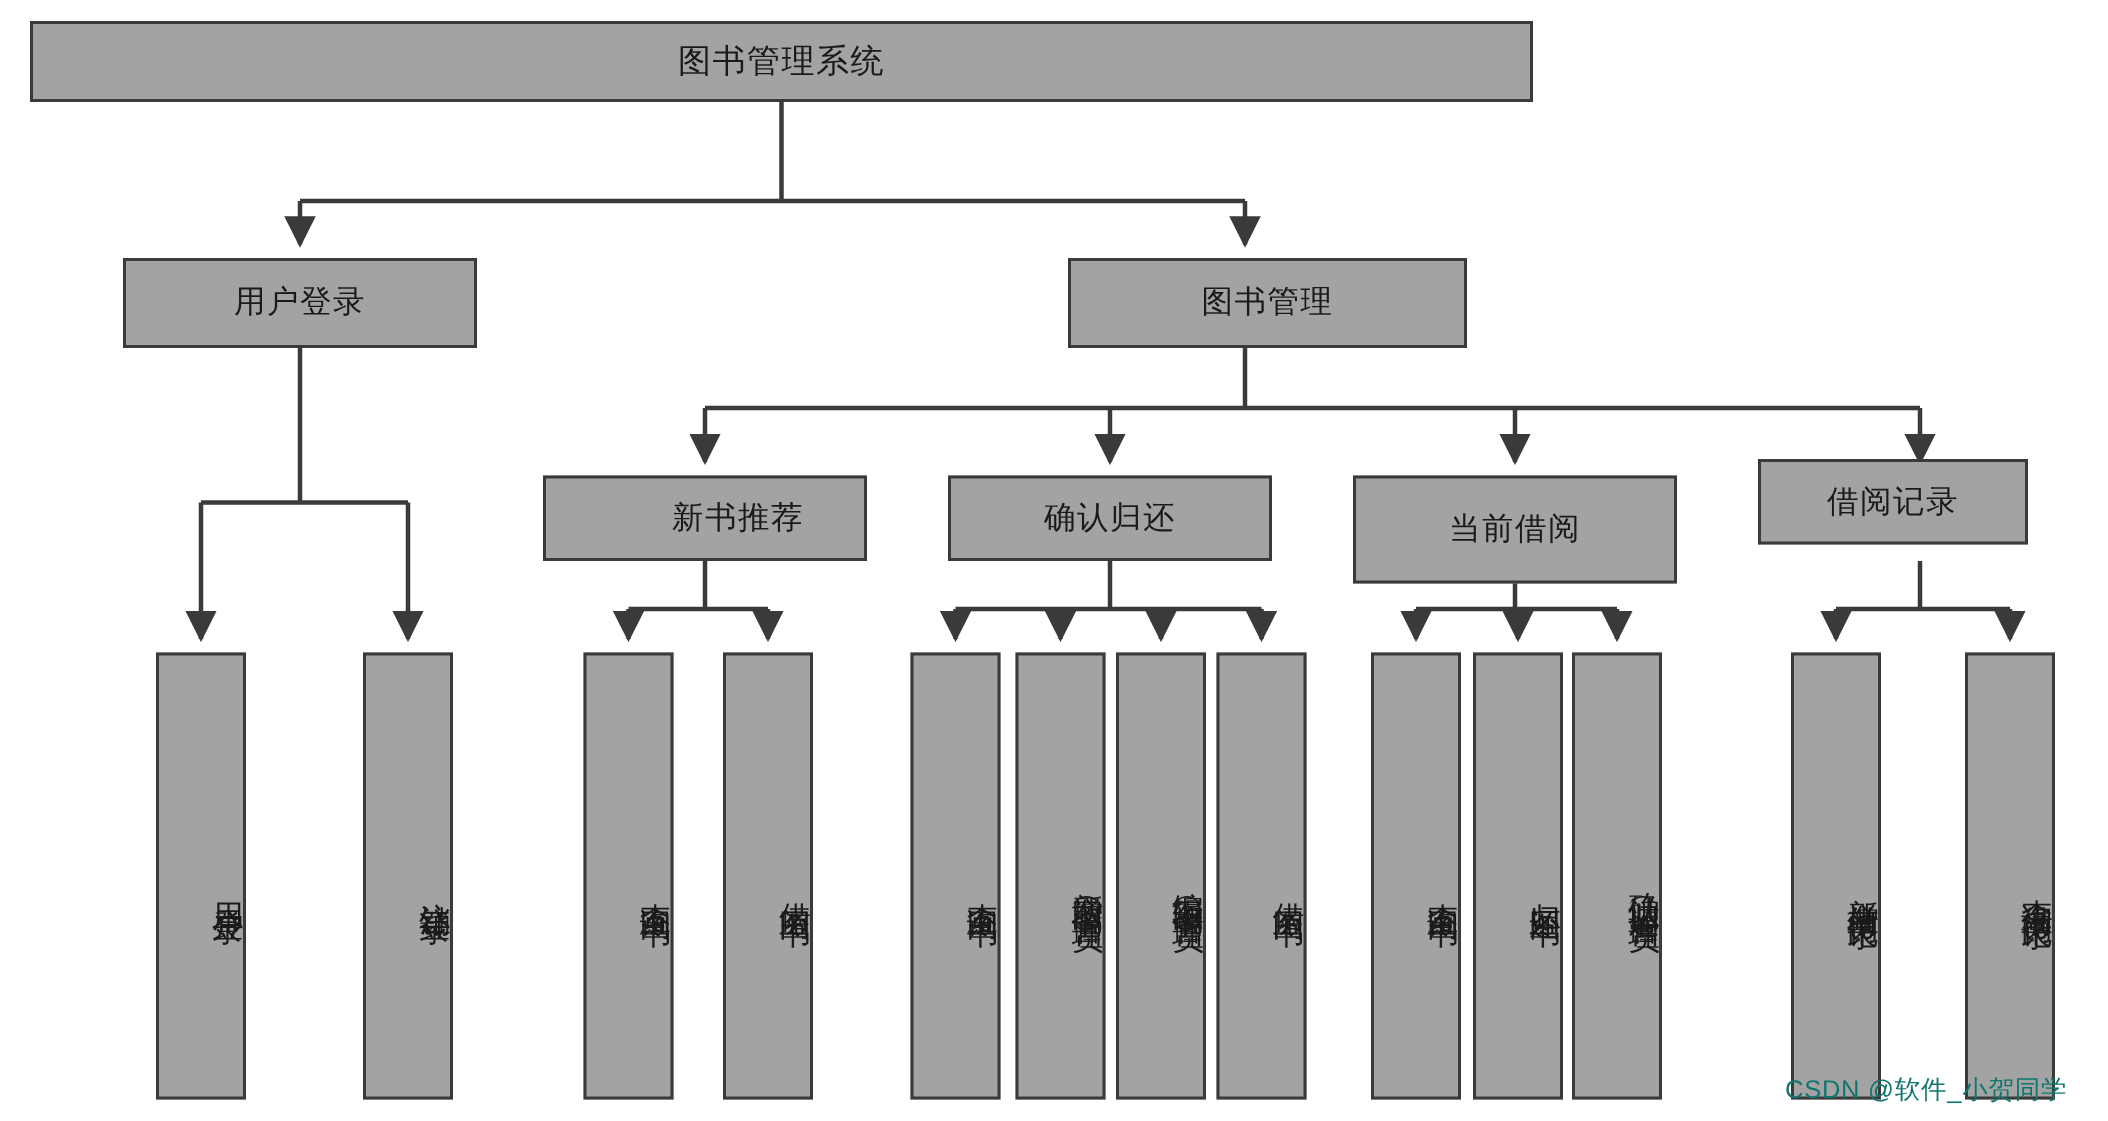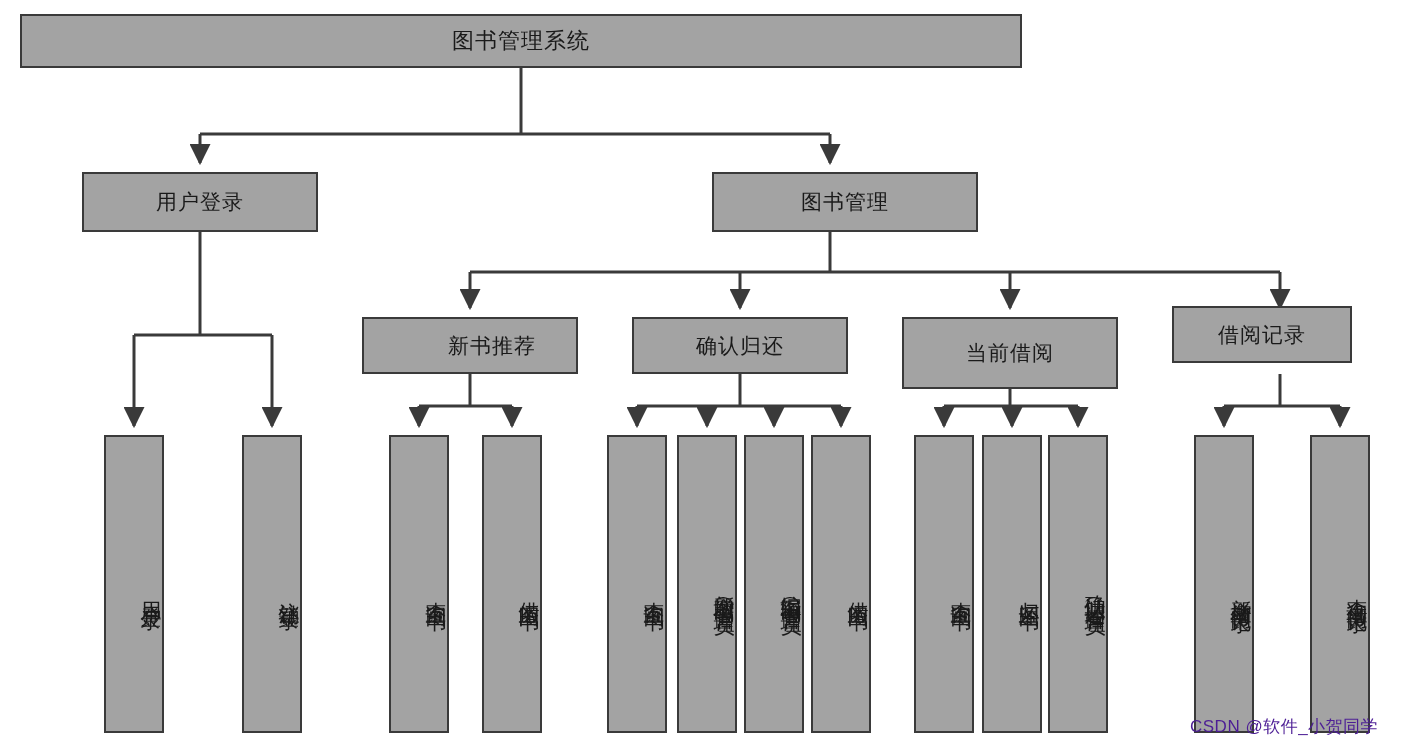--- a/index.html
+++ b/index.html
@@ -51,21 +51,21 @@
     text-orientation: upright;
     letter-spacing: 3px;
     line-height: 1.05;
     padding-top: 14px;
     align-items: flex-start;
     justify-content: center;
     white-space: nowrap;
   }
   .watermark {
     position: absolute;
-    color: #4c1d95;
+    color: #0f766e;
     font-size: 17px;
     letter-spacing: 0.5px;
     white-space: nowrap;
     user-select: none;
   }
 </style>
 </head>
 <body>
 
 <div id="canvas">

